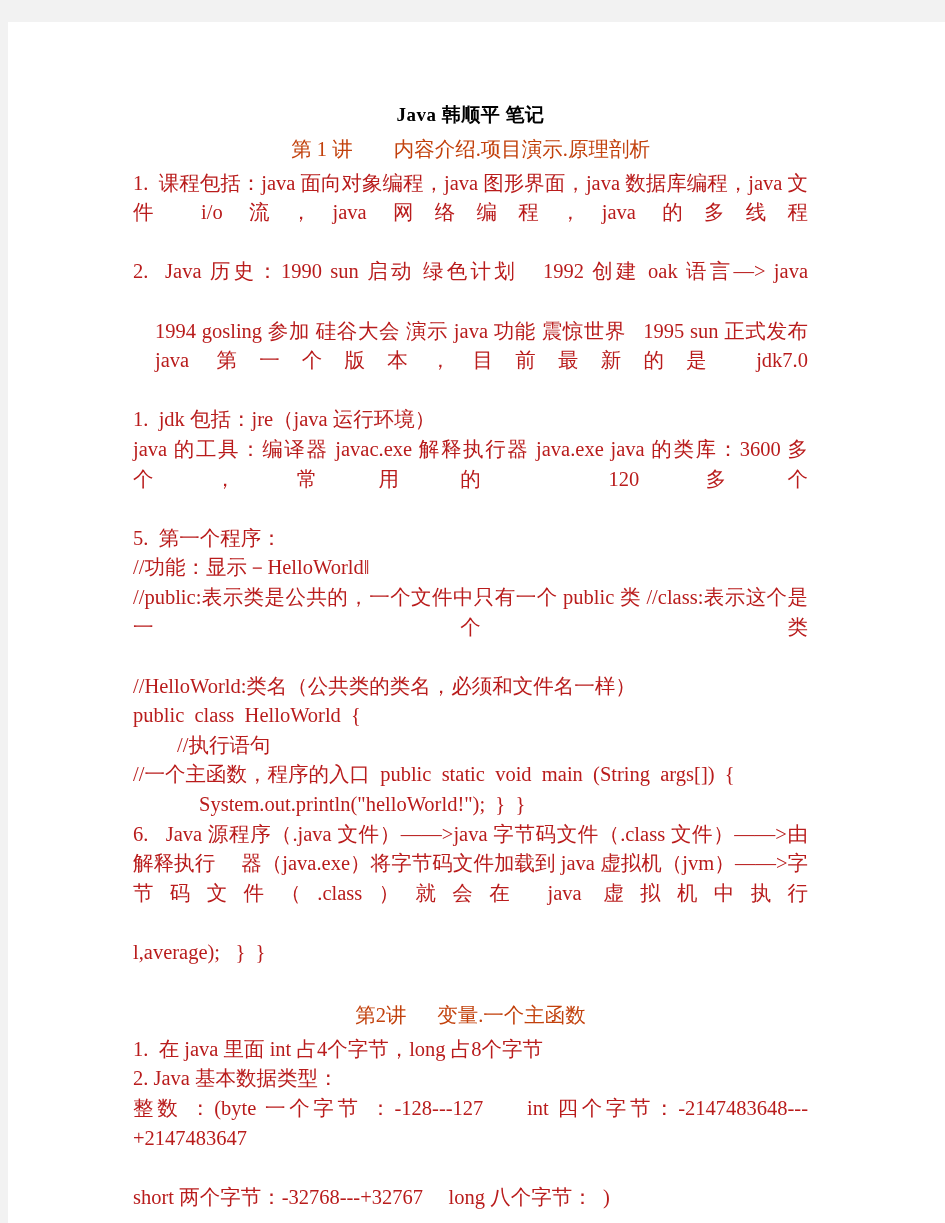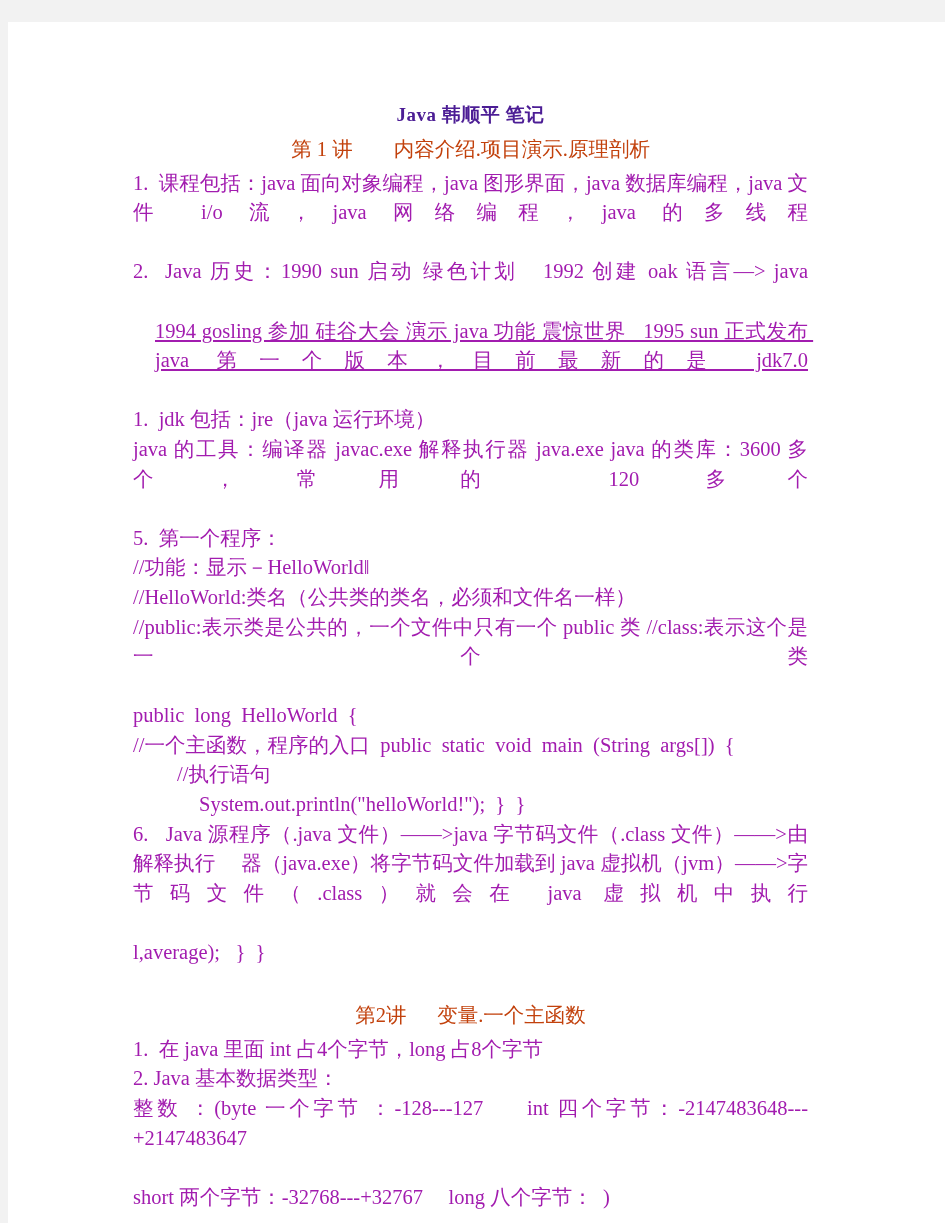--- a/index.html
+++ b/index.html
@@ -26,26 +26,26 @@
     left: 125px;
     top: 80px;
     width: 675px;
   }
   .doc-title {
     text-align: center;
     font-weight: bold;
     font-size: 19px;
     letter-spacing: 0.5px;
     margin: 0 0 7px 0;
-    color: #4c1d95;
+    color: #000000;
   }
   .line {
     font-size: 20.5px;
     line-height: 29.6px;
-    color: #a21caf;
+    color: #b91c1c;
     white-space: pre-wrap;
     text-align: justify;
     text-justify: inter-ideograph;
     margin: 0;
   }
   .sec-head {
     font-size: 20.5px;
     line-height: 29.6px;
     margin: 4px;
     color: #c2410c;
@@ -56,21 +56,21 @@
     height: 29.6px;
   }
   .spread {
     text-align: justify;
   }
   .spread::after {
     content: "";
     display: inline-block;
     width: 100%;
   }
-  .indent-1 { text-indent: 0; padding-left: 22px; text-decoration: underline; }
+  .indent-1 { text-indent: 0; padding-left: 22px; }
   .indent-2 { padding-left: 44px; }
   .indent-3 { padding-left: 66px; }
 </style>
 </head>
 <body>
 
 <div class="page">
   <div class="content">
 
     <div class="doc-title">Java 韩顺平 笔记</div>
@@ -85,29 +85,29 @@
 
 
     <div class="line">1.  jdk 包括：jre（java 运行环境）</div>
 
     <div class="line spread">java 的工具：编译器 javac.exe 解释执行器 java.exe java 的类库：3600 多个，常用的 120 多个</div>
 
     <div class="line">5.  第一个程序：</div>
 
     <div class="line">//功能：显示－HelloWorld‖</div>
 
+    <div class="line spread">//public:表示类是公共的，一个文件中只有一个 public 类 //class:表示这个是一个类</div>
+
     <div class="line">//HelloWorld:类名（公共类的类名，必须和文件名一样）</div>
 
-    <div class="line spread">//public:表示类是公共的，一个文件中只有一个 public 类 //class:表示这个是一个类</div>
+    <div class="line">public  class  HelloWorld  {</div>
 
-    <div class="line">public  long  HelloWorld  {</div>
+    <div class="line indent-2">//执行语句</div>
 
     <div class="line">//一个主函数，程序的入口  public  static  void  main  (String  args[])  {</div>
-
-    <div class="line indent-2">//执行语句</div>
 
     <div class="line indent-3">System.out.println("helloWorld!");  }  }</div>
 
     <div class="line spread">6.   Java 源程序（.java 文件）——&gt;java 字节码文件（.class 文件）——&gt;由解释执行     器（java.exe）将字节码文件加载到 java 虚拟机（jvm）——&gt;字节码文件（.class）就会在 java 虚拟机中执行</div>
 
     <div class="line">l,average);   }  }</div>
 
     <div class="blank"></div>
 
     <div class="sec-head">第2讲      变量.一个主函数</div>

